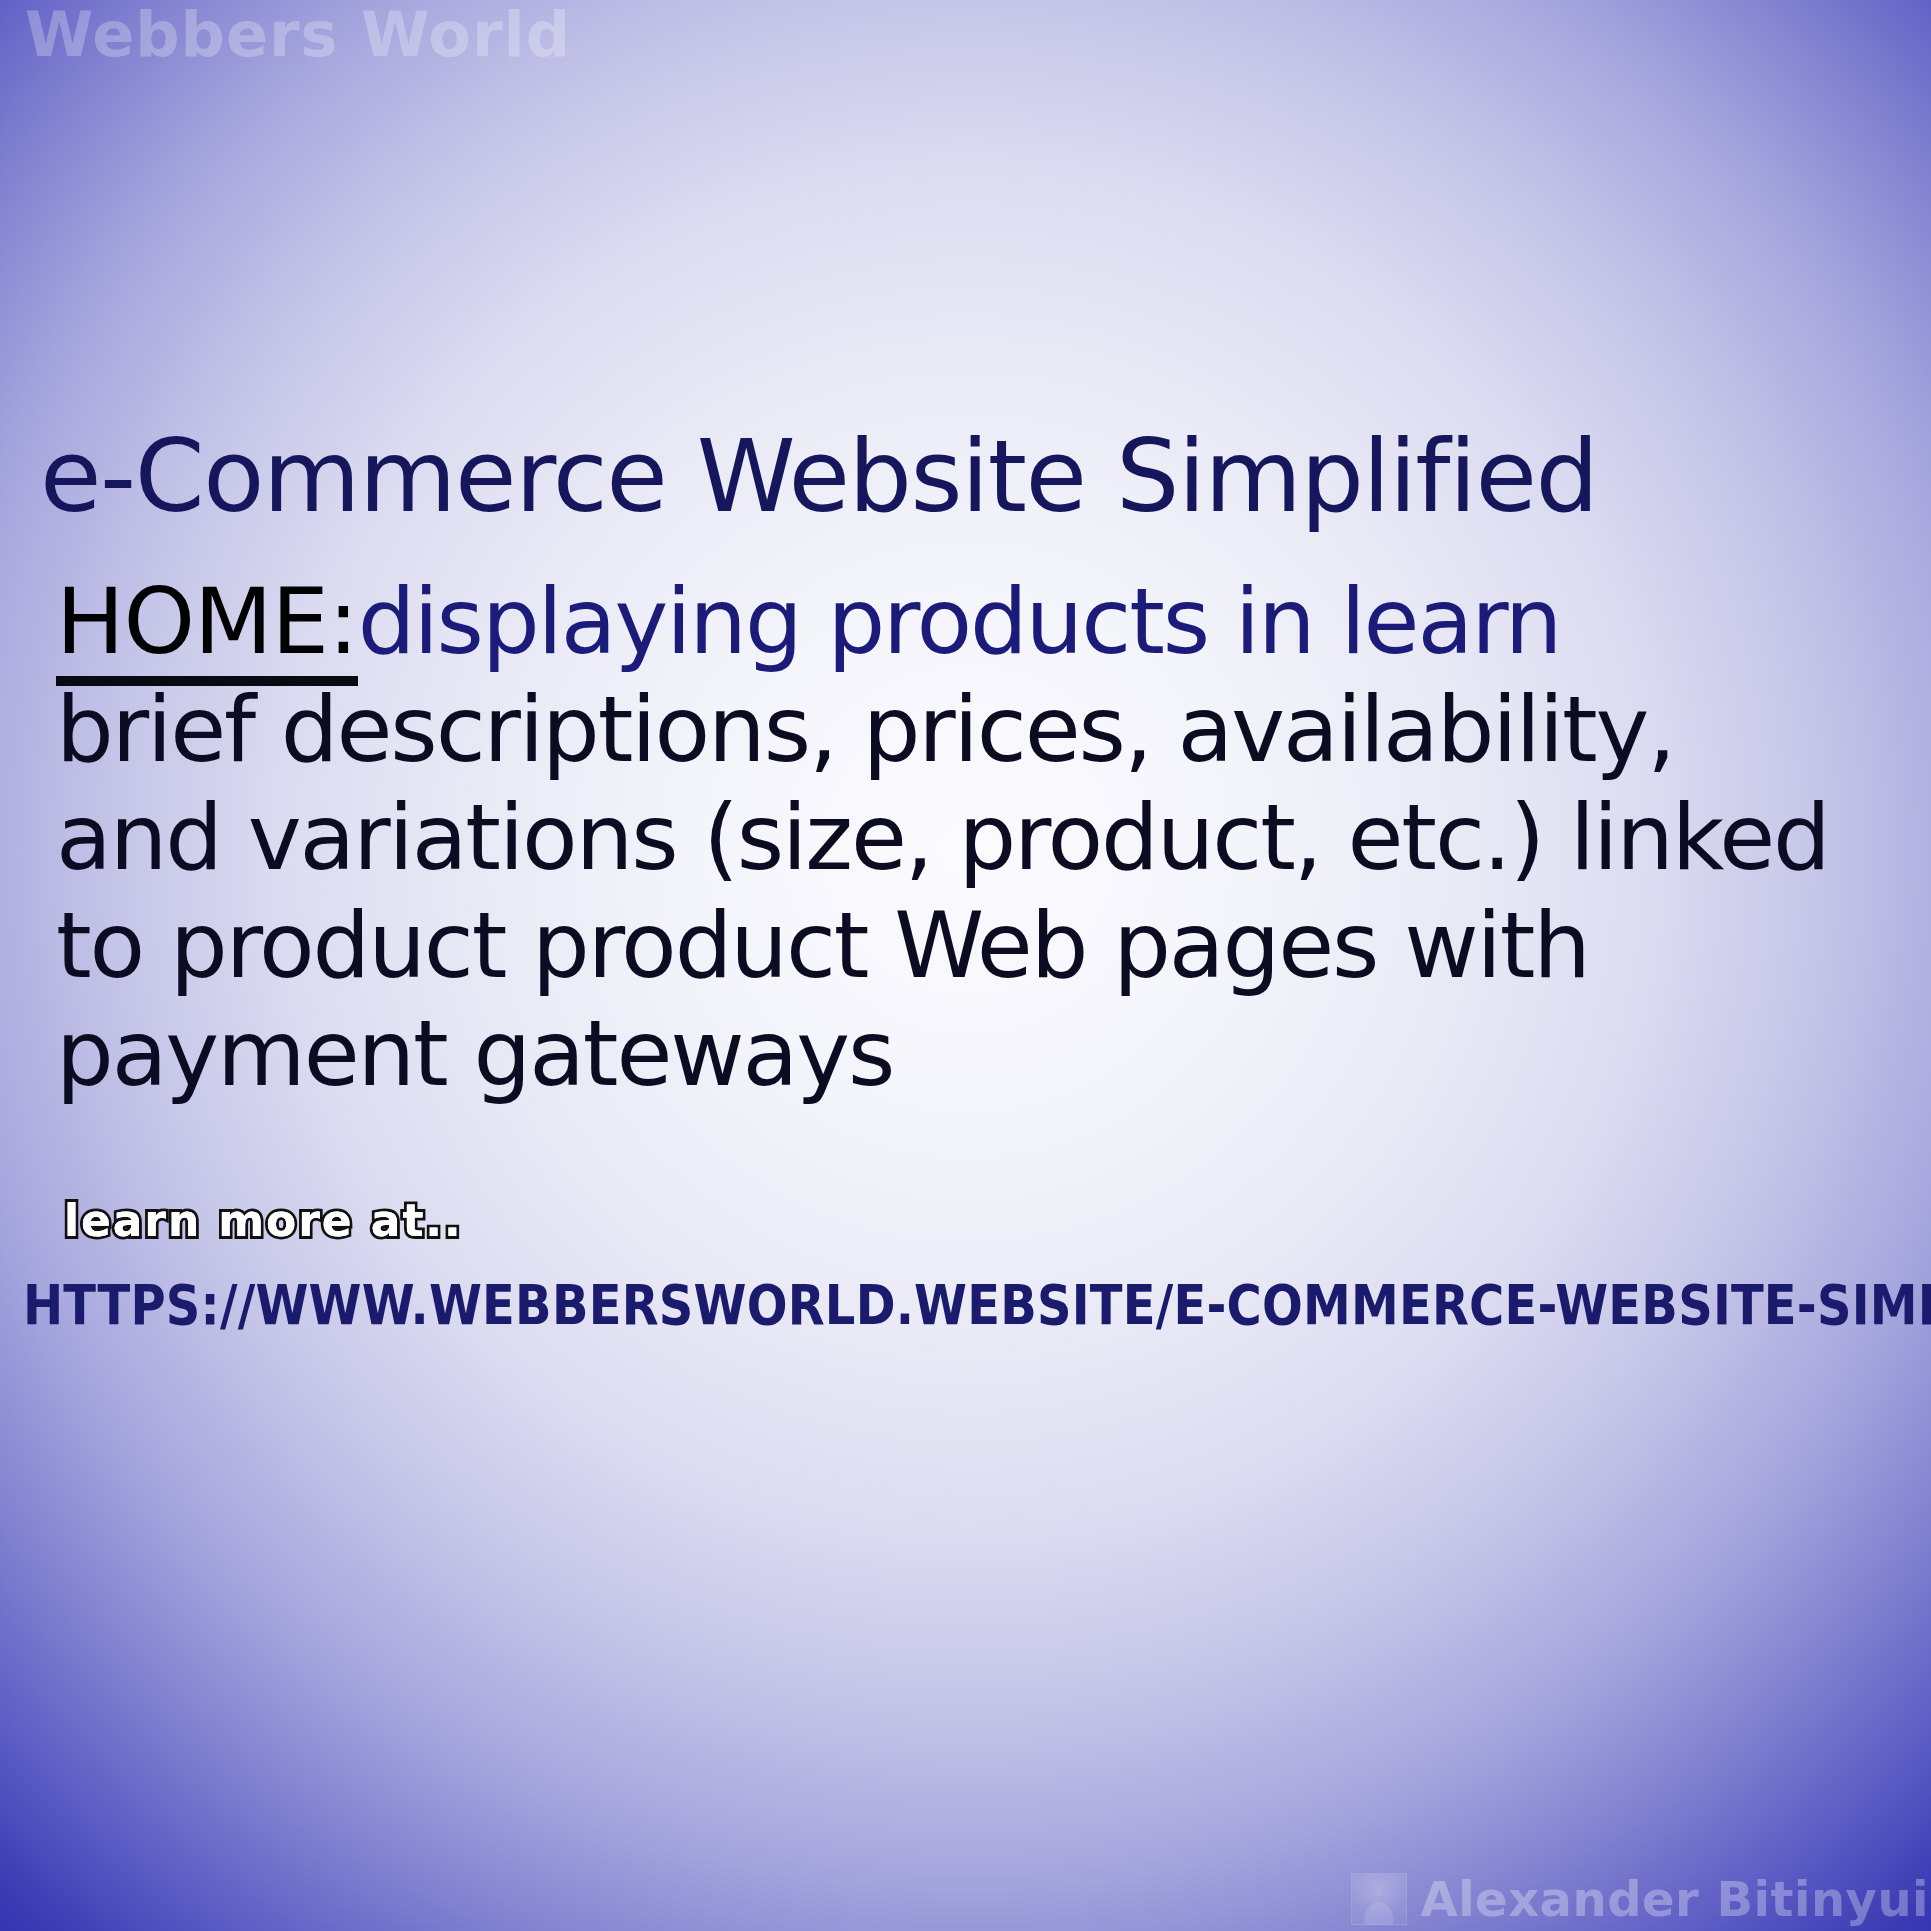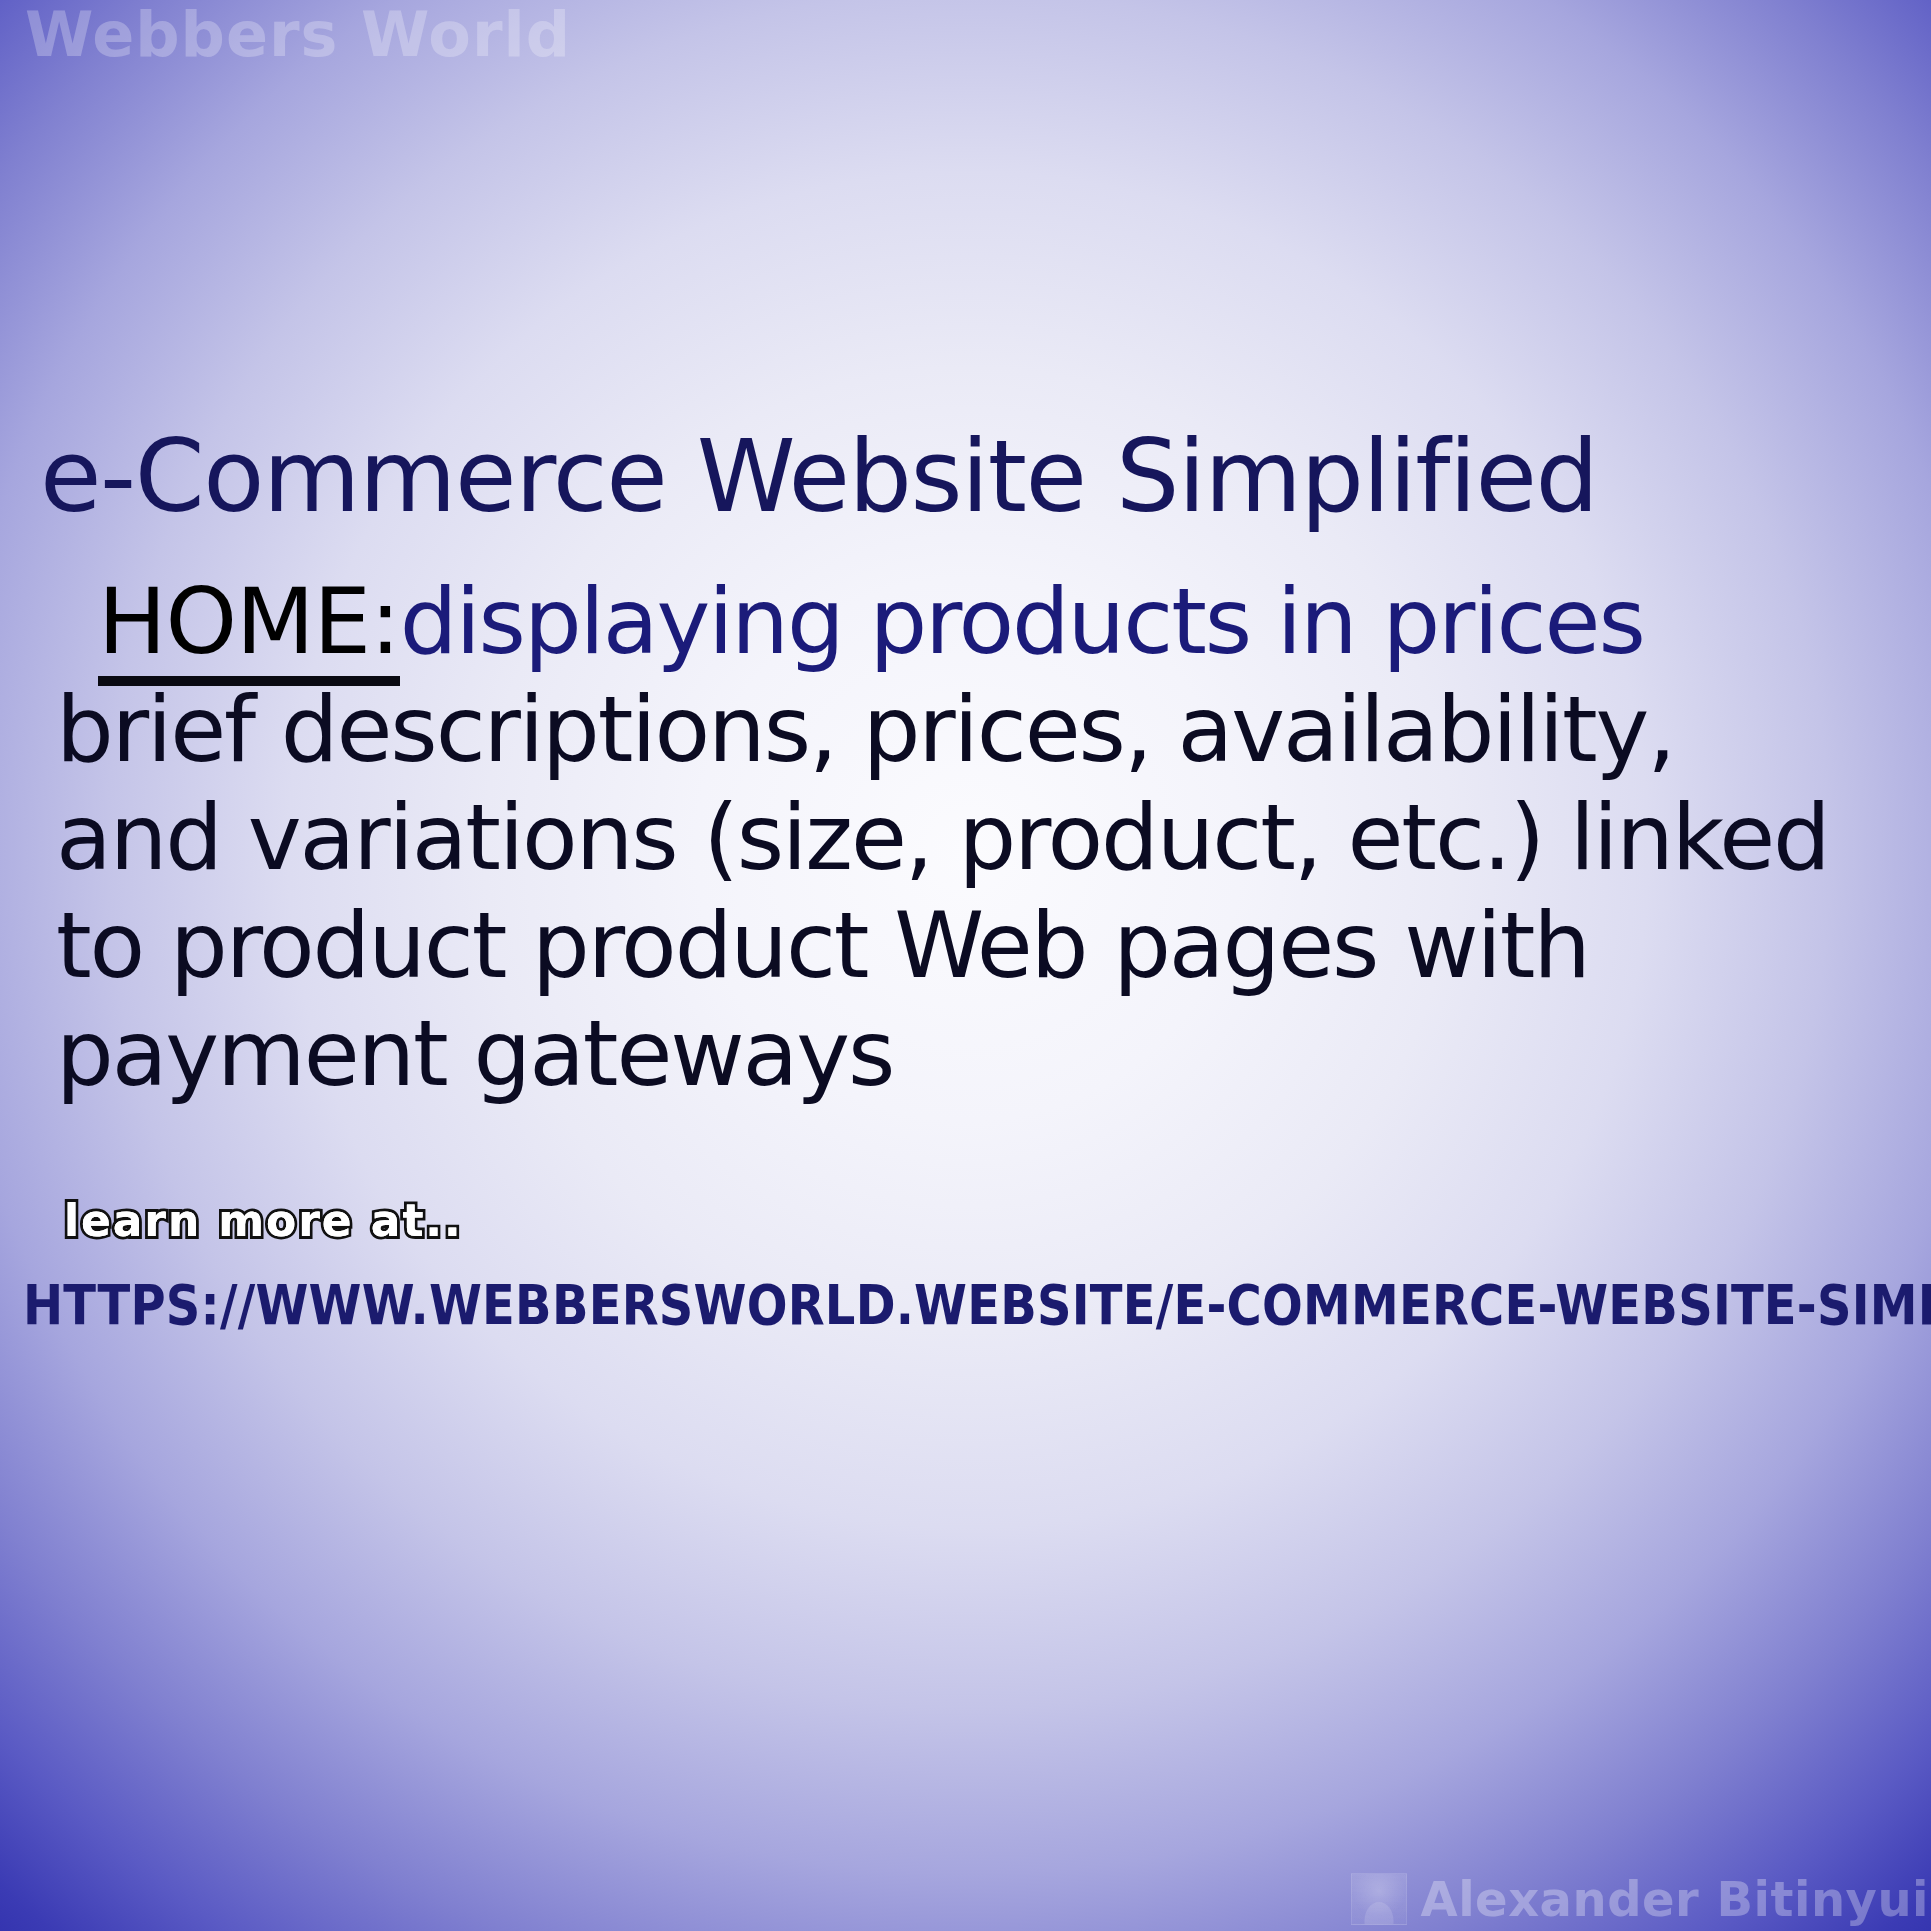--- a/index.html
+++ b/index.html
@@ -79,21 +79,20 @@
     color: #0b0b22;
   }
 
   .body-line { white-space: nowrap; }
 
   .home-label {
     color: #000000;
     border-bottom: 10.6px solid #0a0a12;
     padding-bottom: 1.9px;
     letter-spacing: -1px;
-    margin-left: 42px;
   }
 
   .blue-run { color: #1b1b7a; }
 
   
   #learn-more {
     position: absolute;
     left: 64px;
     top: 1195px;
     font-family: "DejaVu Sans", sans-serif;
@@ -181,21 +180,21 @@
 
 <div id="canvas">
 
   <div id="watermark-top">Webbers World</div>
 
   <div id="content">
 
     <div class="headline">e-Commerce Website Simplified</div>
 
     <div class="body-block">
-      <div class="body-line"><span class="home-label">HOME:</span><span class="blue-run">displaying products in prices</span></div>
+      <div class="body-line"><span class="home-label">HOME:</span><span class="blue-run">displaying products in learn</span></div>
       <div class="body-line">brief descriptions, prices, availability,</div>
       <div class="body-line">and variations (size, product, etc.) linked</div>
       <div class="body-line">to product product Web pages with</div>
       <div class="body-line">payment gateways</div>
     </div>
 
     <div id="learn-more">learn more at..</div>
     <div id="learn-more-fill">learn more at..</div>
 
     <div id="site-url">HTTPS://WWW.WEBBERSWORLD.WEBSITE/E-COMMERCE-WEBSITE-SIMPLIFIED</div>

